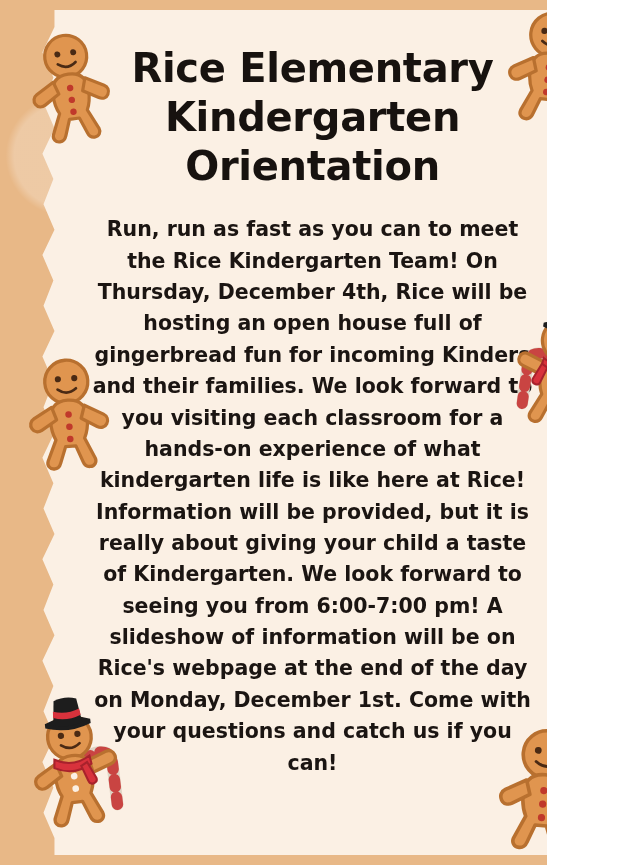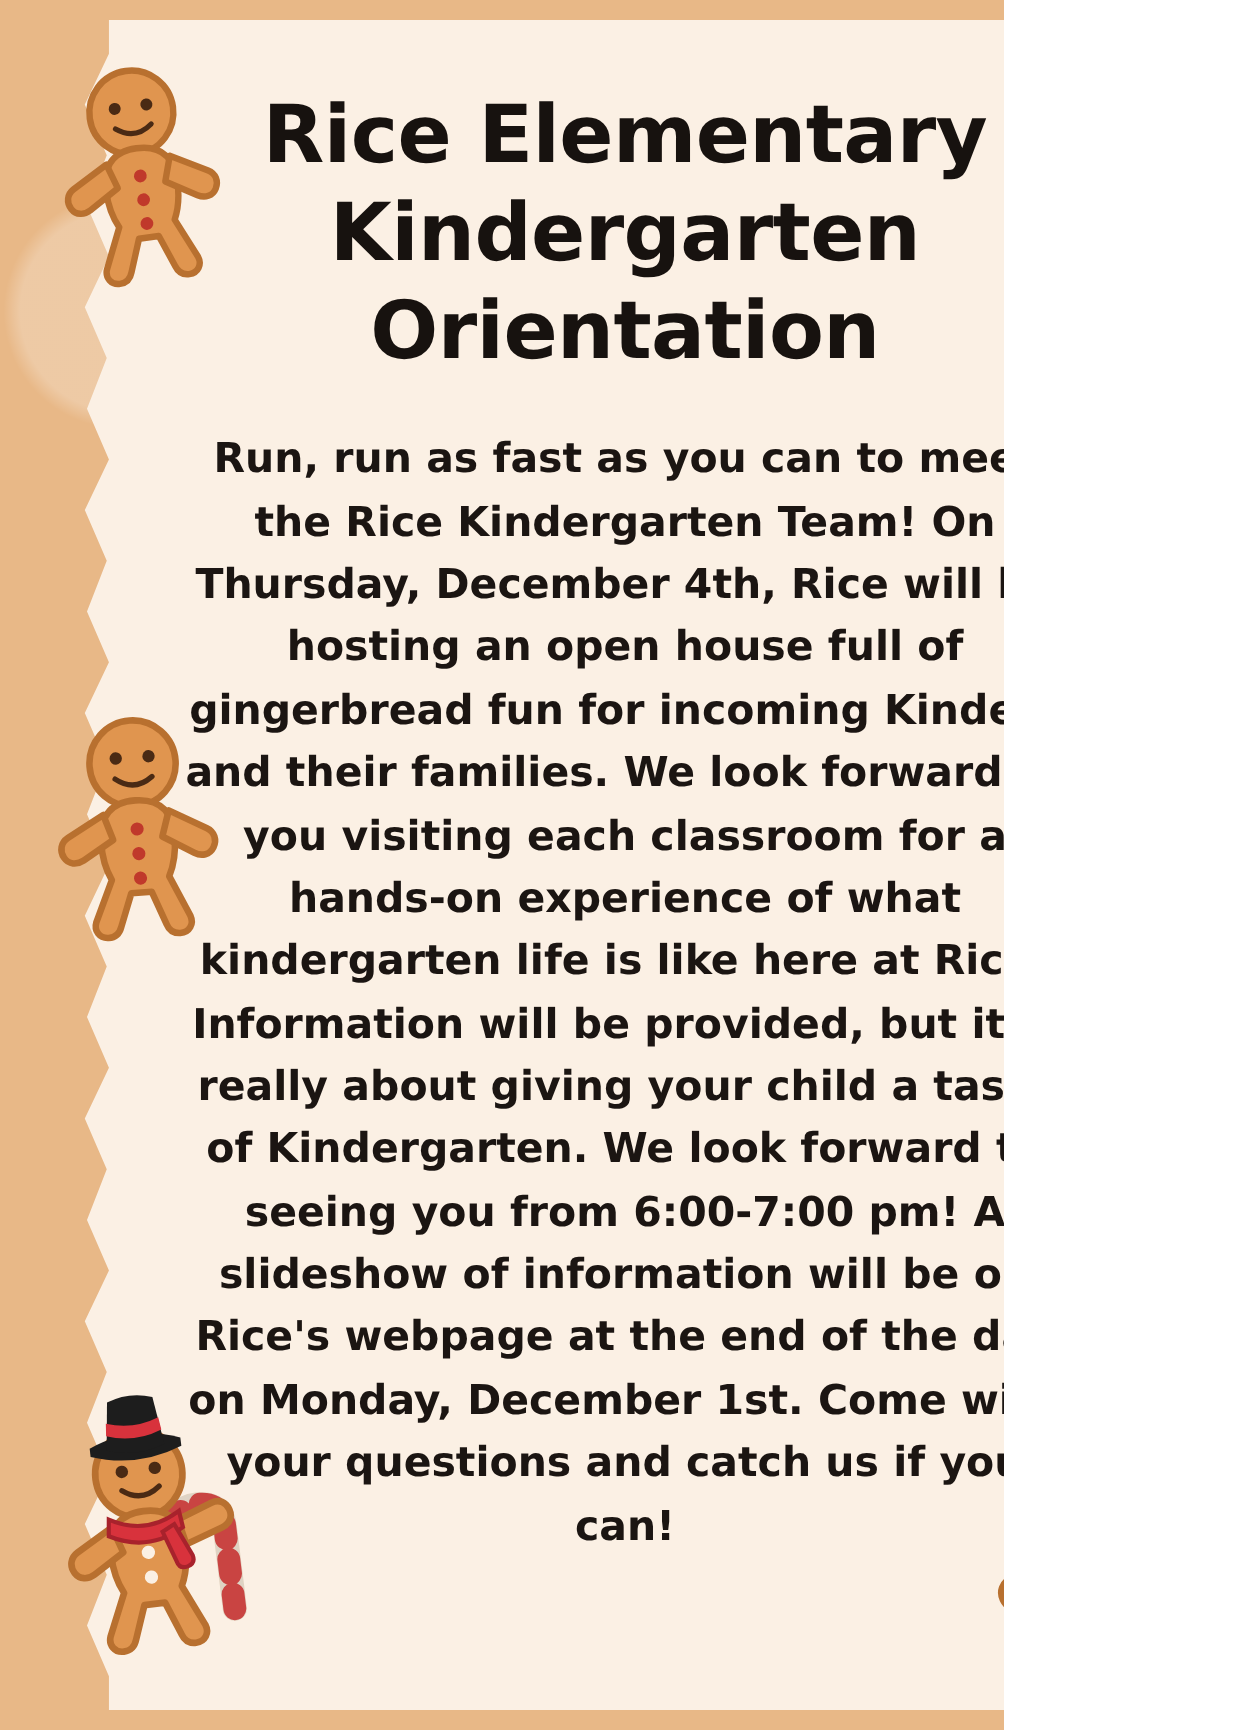--- a/index.html
+++ b/index.html
@@ -9,21 +9,21 @@
   }
   body {
     width: 625px;
     height: 865px;
     overflow: hidden;
     font-family: "DejaVu Sans", sans-serif;
   }
 
   .flyer {
     position: relative;
-    width: 502px;
+    width: 547px;
     height: 865px;
     background: #e8b887;
     overflow: hidden;
   }
 
   
   .flyer::before {
     content: "";
     position: absolute;
     inset: 0;

